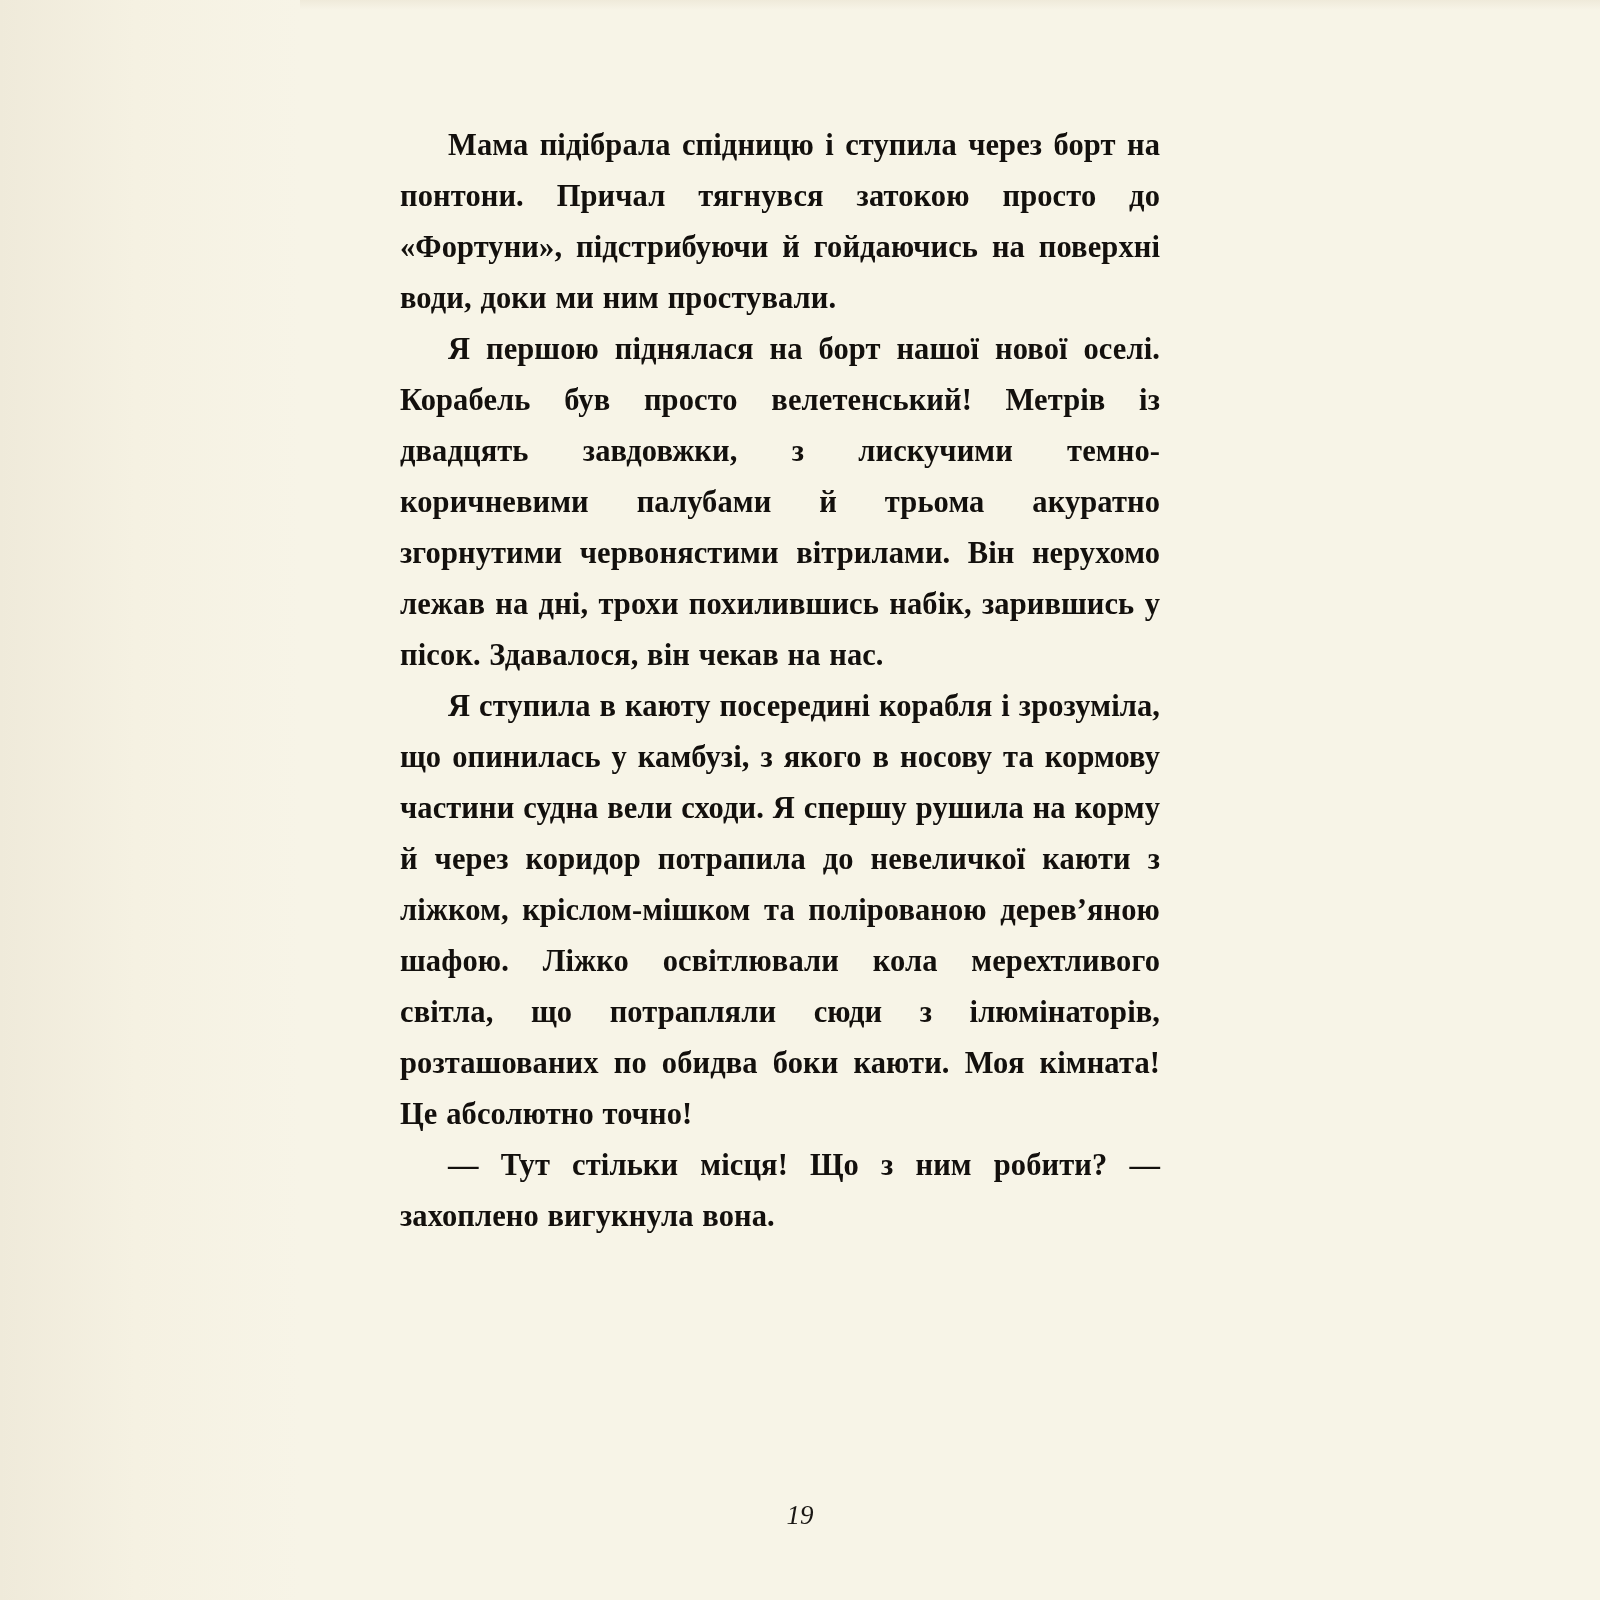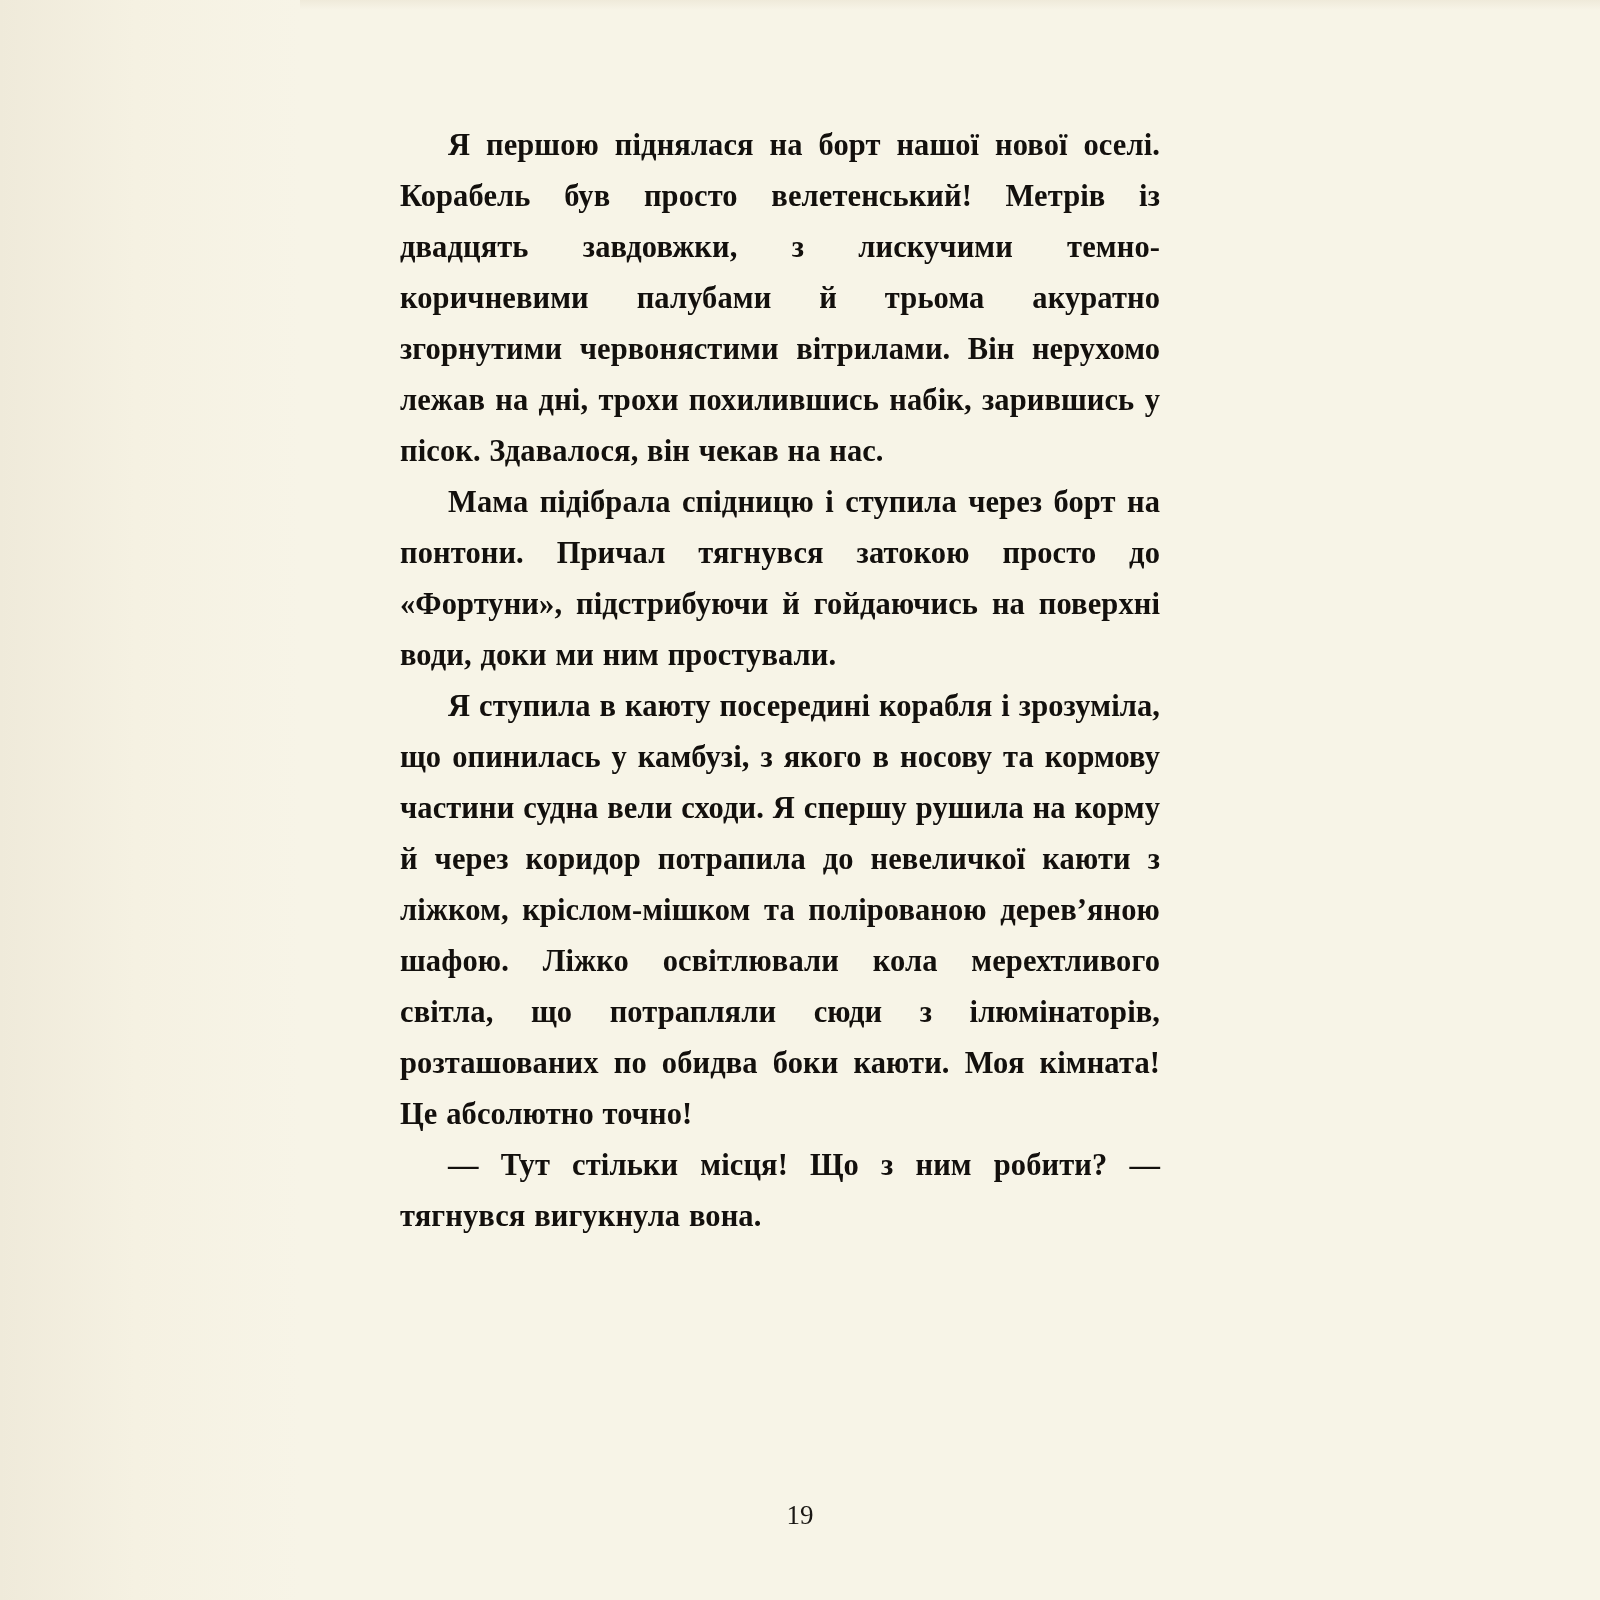--- a/index.html
+++ b/index.html
@@ -65,33 +65,34 @@
   }
 
   .folio {
     position: absolute;
     left: 0;
     top: 1500px;
     width: 1600px;
     text-align: center;
     font-size: 27px;
     color: #1a1714;
+    font-style: italic;
     font-family: "Liberation Serif", serif;
   }
 </style>
 </head>
 <body>
 
 <div class="page">
 
   <div class="page-top-edge"></div>
   <div class="gutter-shadow"></div>
 
   <div class="text-column">
+    <p>Мама підібрала спідницю і ступила через борт на понтони. Причал тягнувся затокою просто до «Фортуни», підстрибуючи й гойдаючись на поверхні води, доки ми ним простували.</p>
     <p>Я першою піднялася на борт нашої нової оселі. Корабель був просто велетенський! Метрів із двадцять завдовжки, з лискучими темно-коричневими палубами й трьома акуратно згорнутими червонястими вітрилами. Він нерухомо лежав на дні, трохи похилившись набік, зарившись у пісок. Здавалося, він чекав на нас.</p>
-    <p>Мама підібрала спідницю і ступила через борт на понтони. Причал тягнувся затокою просто до «Фортуни», підстрибуючи й гойдаючись на поверхні води, доки ми ним простували.</p>
     <p>Я ступила в каюту посередині корабля і зрозуміла, що опинилась у камбузі, з якого в носову та кормову частини судна вели сходи. Я спершу рушила на корму й через коридор потрапила до невеличкої каюти з ліжком, кріслом-мішком та полірованою дерев’яною шафою. Ліжко освітлювали кола мерехтливого світла, що потрапляли сюди з ілюмінаторів, розташованих по обидва боки каюти. Моя кімната! Це абсолютно точно!</p>
-    <p>— Тут стільки місця! Що з ним робити? — тягнувся вигукнула вона.</p>
+    <p>— Тут стільки місця! Що з ним робити? — захоплено вигукнула вона.</p>
   </div>
 
   <div class="folio">19</div>
 
 </div>
 
 </body></html>

